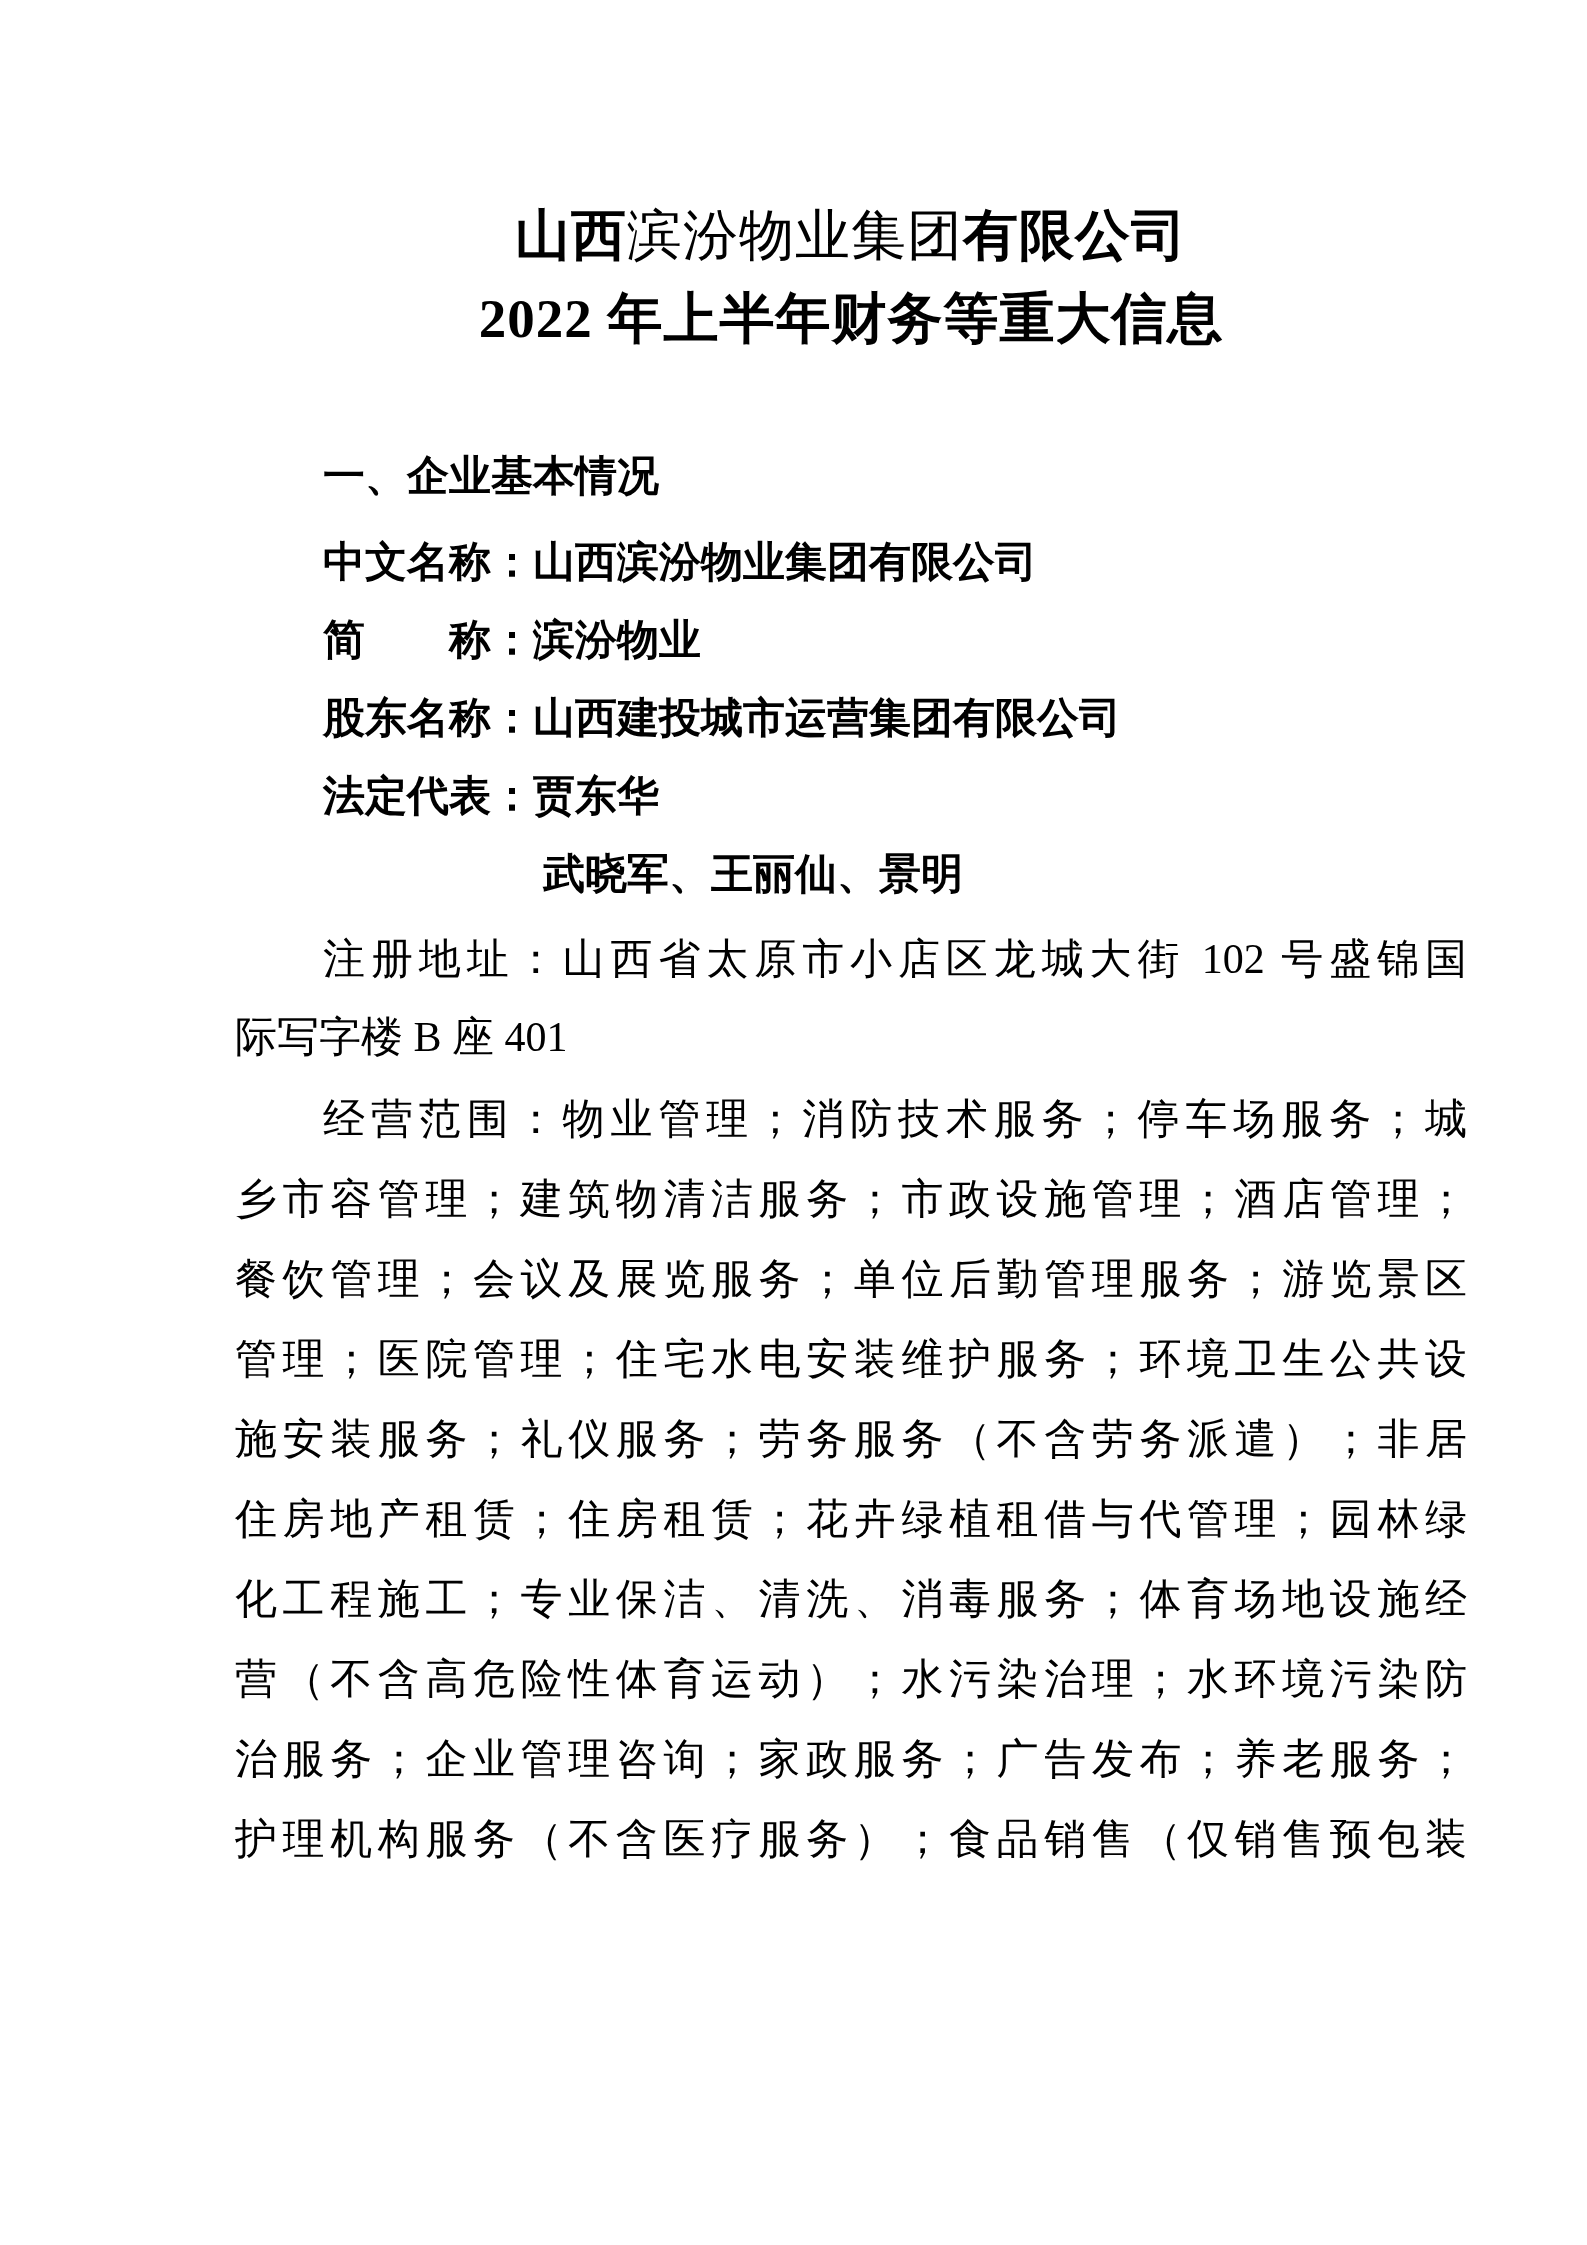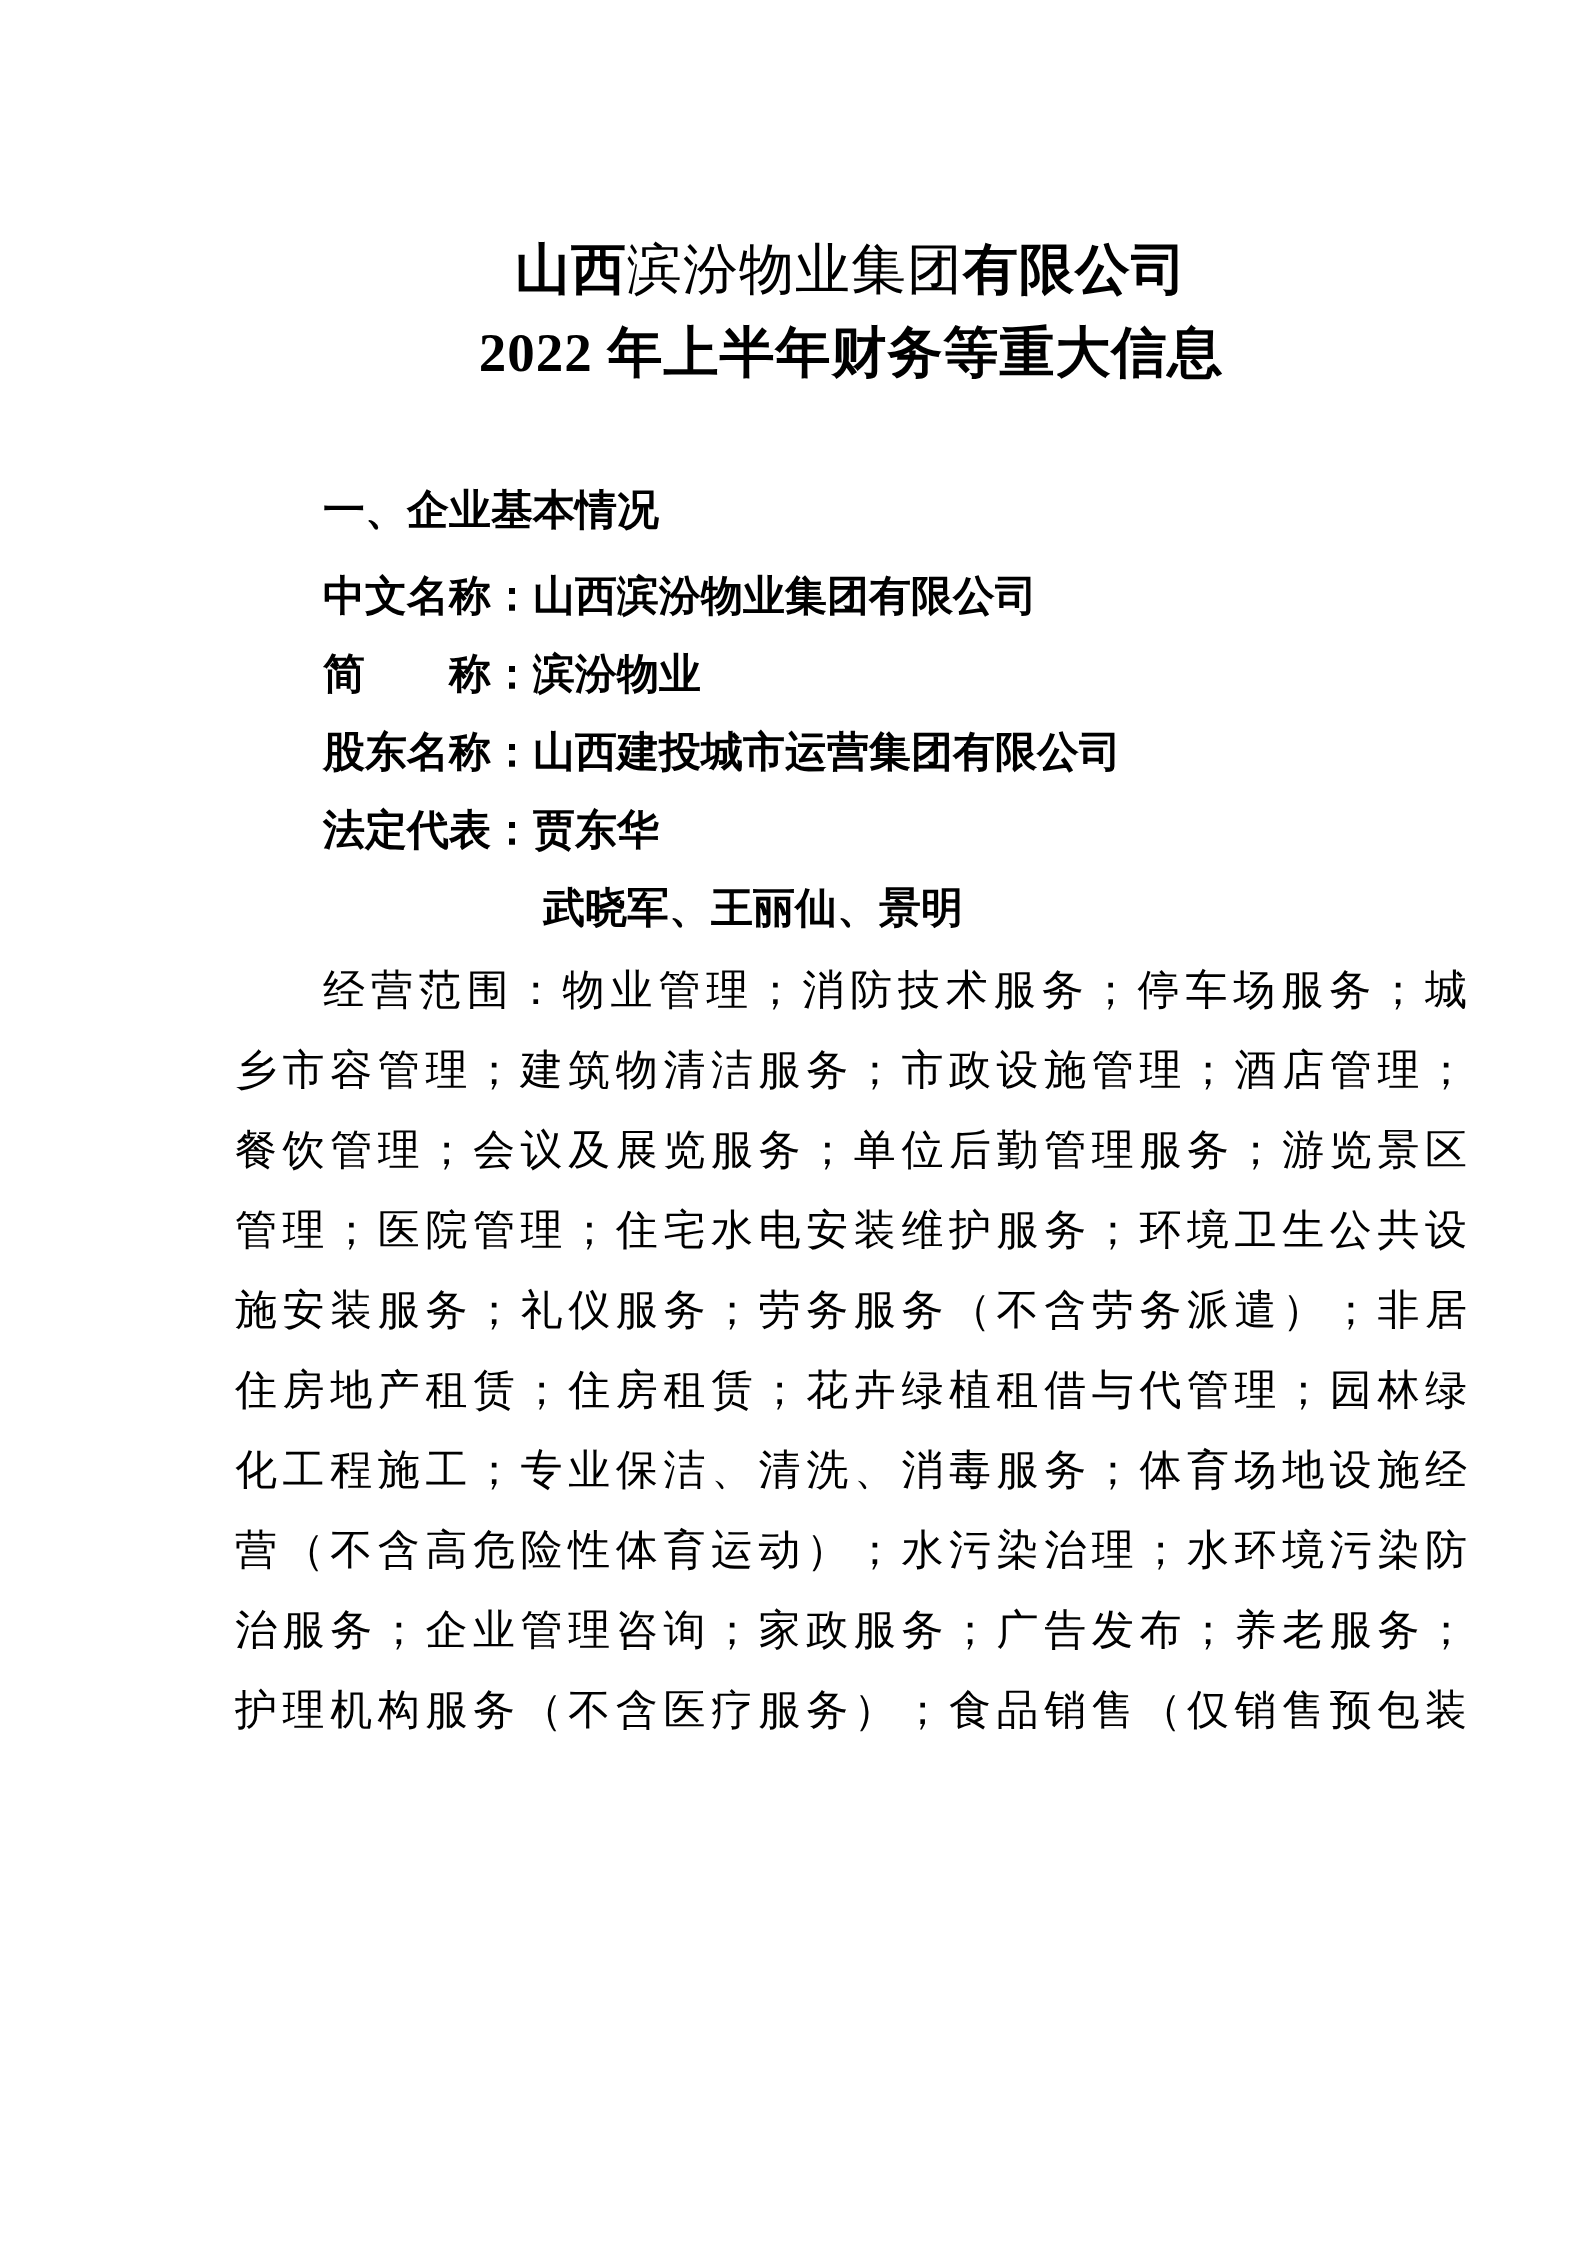--- a/index.html
+++ b/index.html
@@ -8,21 +8,20 @@
     width: 1587px;
     height: 2245px;
     background: #ffffff;
     color: #000000;
     font-family: "Liberation Serif", "DejaVu Serif", serif;
     overflow: hidden;
   }
   .content {
     padding-left: 235px;
     padding-right: 120px; 
-    margin-top: 34px;
   }
   .title-block {
     padding-top: 194px;
     text-align: center;
     font-size: 55px;
     line-height: 82px;
     letter-spacing: 1px;
   }
   .title-line { white-space: nowrap; }
   .seg.bold { font-weight: 700; }
@@ -62,20 +61,24 @@
     <div class="heading">一、企业基本情况</div>
 
     <div class="para fields">
         <div class="line first">中文名称：山西滨汾物业集团有限公司</div>
         <div class="line first">简　　称：滨汾物业</div>
         <div class="line first">股东名称：山西建投城市运营集团有限公司</div>
         <div class="line first">法定代表：贾东华</div>
         <div class="line indent">武晓军、王丽仙、景明</div>
       </div>
 
+    <div class="para address">
+        <div class="line first justify">注册地址：山西省太原市小店区龙城大街 102 号盛锦国</div>
+        <div class="line">际写字楼 B 座 401</div>
+      </div>
 
     <div class="para scope">
         <div class="line first justify">经营范围：物业管理；消防技术服务；停车场服务；城</div>
         <div class="line justify">乡市容管理；建筑物清洁服务；市政设施管理；酒店管理；</div>
         <div class="line justify">餐饮管理；会议及展览服务；单位后勤管理服务；游览景区</div>
         <div class="line justify">管理；医院管理；住宅水电安装维护服务；环境卫生公共设</div>
         <div class="line justify">施安装服务；礼仪服务；劳务服务（不含劳务派遣）；非居</div>
         <div class="line justify">住房地产租赁；住房租赁；花卉绿植租借与代管理；园林绿</div>
         <div class="line justify">化工程施工；专业保洁、清洗、消毒服务；体育场地设施经</div>
         <div class="line justify">营（不含高危险性体育运动）；水污染治理；水环境污染防</div>

